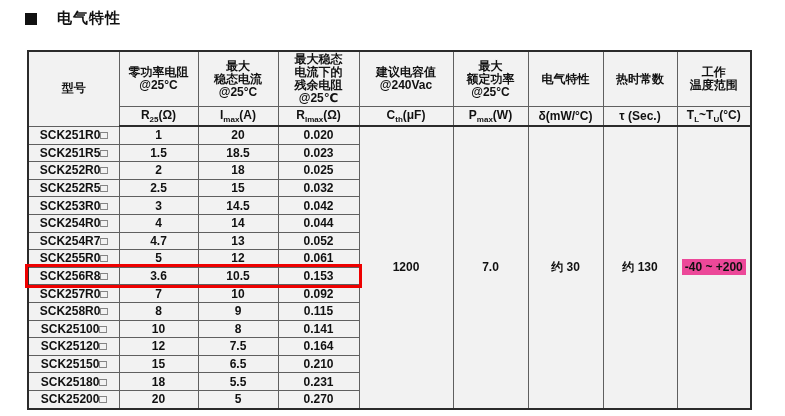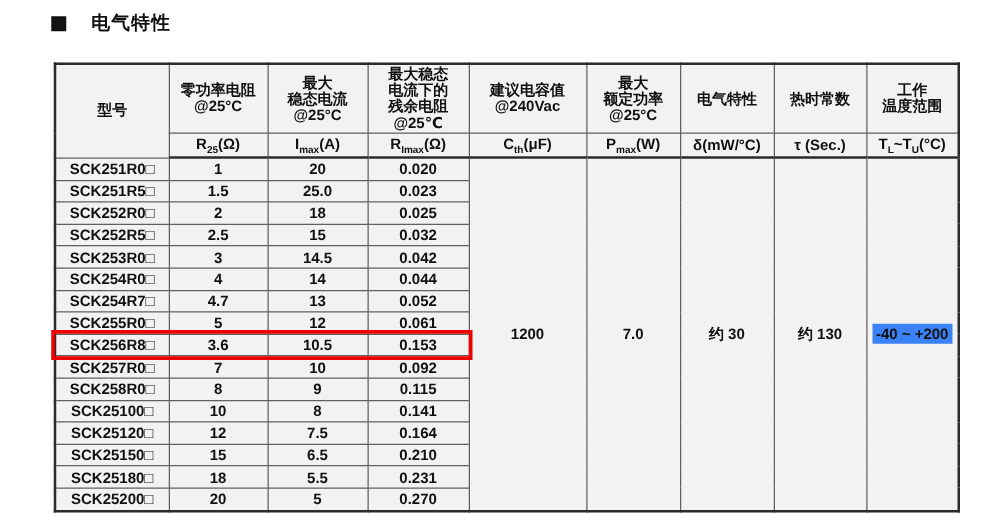--- a/index.html
+++ b/index.html
@@ -1,21 +1,21 @@
 <!DOCTYPE html>
 <html><head>
 <meta charset="utf-8">
 <style>
   html,body{margin:0;padding:0;}
   body{
     width:785px;height:416px;background:#ffffff;
     font-family:"Liberation Sans","DejaVu Sans",sans-serif;
     color:var(--text,#111);position:relative;overflow:hidden;
   }
-  .page{position:absolute;inset:0;margin-left:16px;}
+  .page{position:absolute;inset:0;}
   .title-row{
     position:absolute;left:25px;top:9px;display:flex;align-items:center;gap:20px;
     font-size:15px;font-weight:bold;letter-spacing:1px;
   }
   .bullet{width:12px;height:12px;background:#111;display:inline-block;}
   .tbl-wrap{position:absolute;left:27px;top:50px;}
   table{
     border-collapse:collapse;table-layout:fixed;
     background:var(--table-bg,#f2f2f2);
     border:2px solid var(--outer-border,#2b2b2b);
@@ -23,21 +23,21 @@
   th,td{
     border:1px solid var(--border,#606060);
     text-align:center;vertical-align:middle;
     padding:0;font-size:12px;font-weight:bold;color:var(--text,#111);
     overflow:hidden;white-space:nowrap;
   }
   thead tr.hdr th{height:54px;line-height:13px;font-weight:bold;}
   thead tr.units th{height:18px;border-bottom:2px solid var(--outer-border,#2b2b2b);}
   tbody td{height:16.6px;line-height:16px;}
   sub{font-size:8px;}
-  .temp-badge{background:#3b82f6;padding:1px 3px;}
+  .temp-badge{background:#ec4899;padding:1px 3px;}
   .highlight{
     position:absolute;box-sizing:border-box;
     border:3px solid #ee0000;pointer-events:none;
   }
 </style>
 </head>
 <body style="--table-bg: #f2f2f2; --border: #606060; --outer-border: #2b2b2b; --text: #111111;">
 
 <div class="page">
 
@@ -90,21 +90,21 @@
             <td>0.020</td>
             <td rowspan="16">1200</td>
             <td rowspan="16">7.0</td>
             <td rowspan="16">约 30</td>
             <td rowspan="16">约 130</td>
             <td rowspan="16"><span class="temp-badge">-40 ~ +200</span></td>
           </tr>
           <tr>
             <td>SCK251R5□</td>
             <td>1.5</td>
-            <td>25.0</td>
+            <td>18.5</td>
             <td>0.023</td>
           </tr>
           <tr>
             <td>SCK252R0□</td>
             <td>2</td>
             <td>18</td>
             <td>0.025</td>
           </tr>
           <tr>
             <td>SCK252R5□</td>

